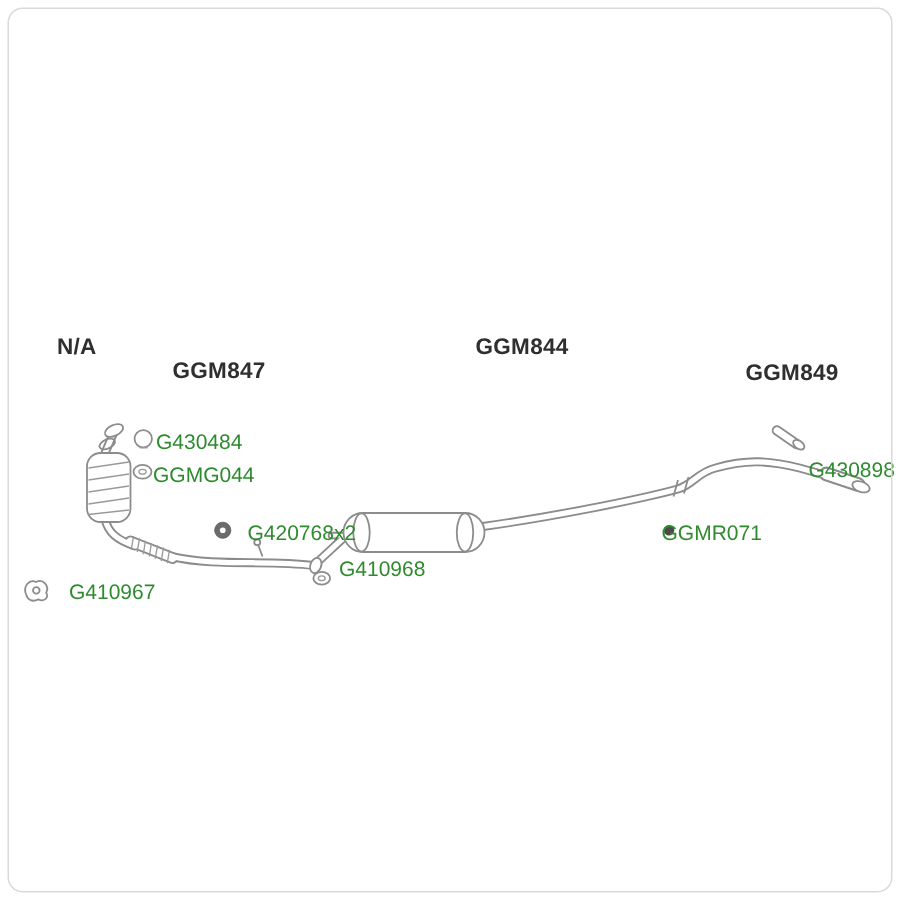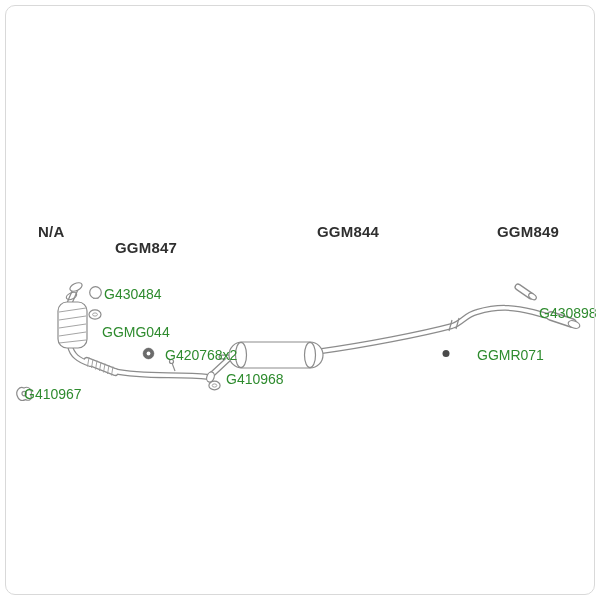--- a/index.html
+++ b/index.html
@@ -125,25 +125,25 @@
       <ellipse class="ln-thin" cx="214.5" cy="385.5" rx="2.3" ry="1.6"></ellipse>
     </g>
     <g>
       <circle cx="446" cy="353.5" r="3.5" fill="#4a4a4a"></circle>
     </g>
   </svg>
 
   <span class="section-label" style="left:38px;top:223px">N/A</span>
   <span class="section-label" style="left:115px;top:239px">GGM847</span>
   <span class="section-label" style="left:317px;top:223px">GGM844</span>
-  <span class="section-label" style="left:497px;top:223px">GGM849</span>
+  <span class="section-label" style="left:497px;top:240px">GGM849</span>
 
   <span class="part-label" style="left:104px;top:286px">G430484</span>
-  <span class="part-label" style="left:102px;top:324px">GGMG044</span>
+  <span class="part-label" style="left:102px;top:308px">GGMG044</span>
   <span class="part-label" style="left:165px;top:347px">G420768x2</span>
-  <span class="part-label" style="left:24px;top:386px">G410967</span>
+  <span class="part-label" style="left:46px;top:386px">G410967</span>
   <span class="part-label" style="left:226px;top:371px">G410968</span>
-  <span class="part-label" style="left:477px;top:347px">GGMR071</span>
+  <span class="part-label" style="left:441px;top:347px">GGMR071</span>
   <span class="part-label" style="left:539px;top:305px">G430898</span>
 
 </div>
 
 <div class="frame"></div>
 
 </body></html>

